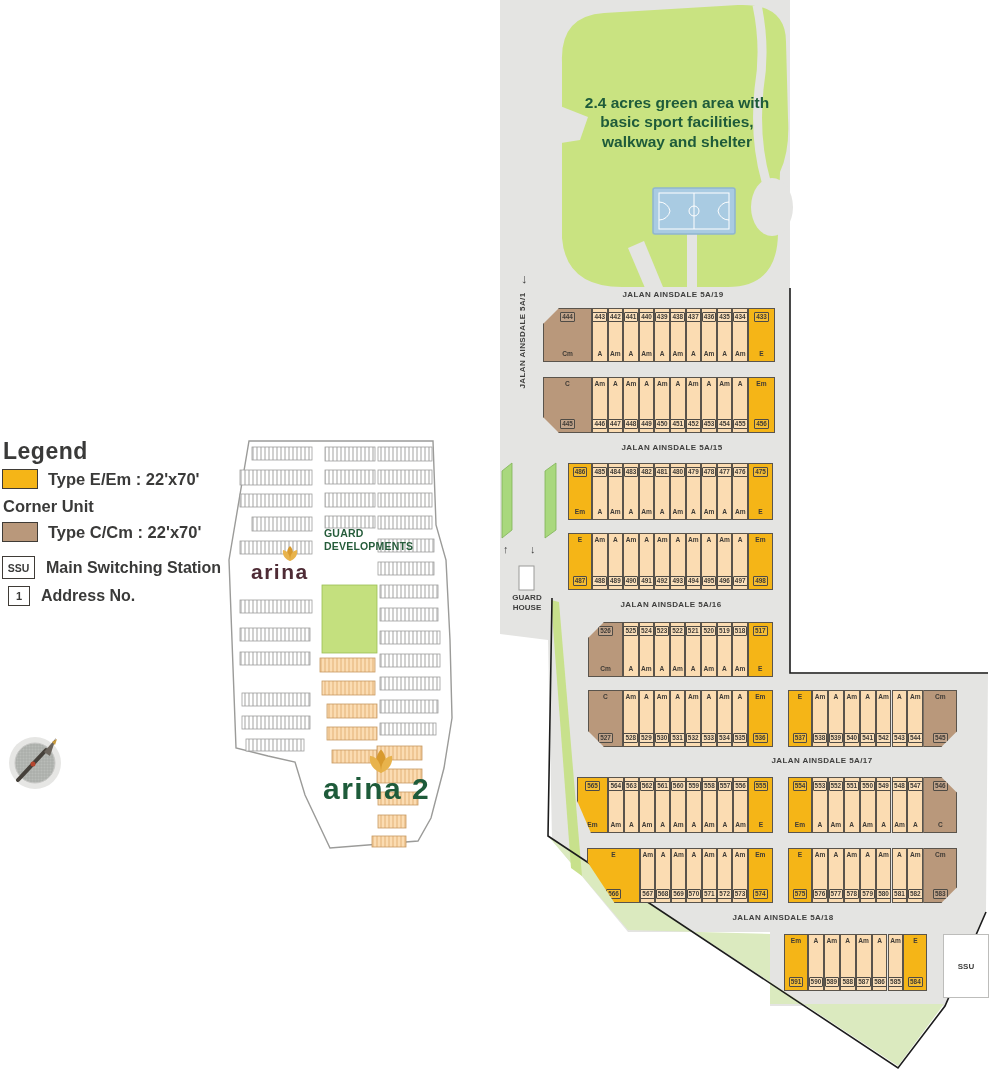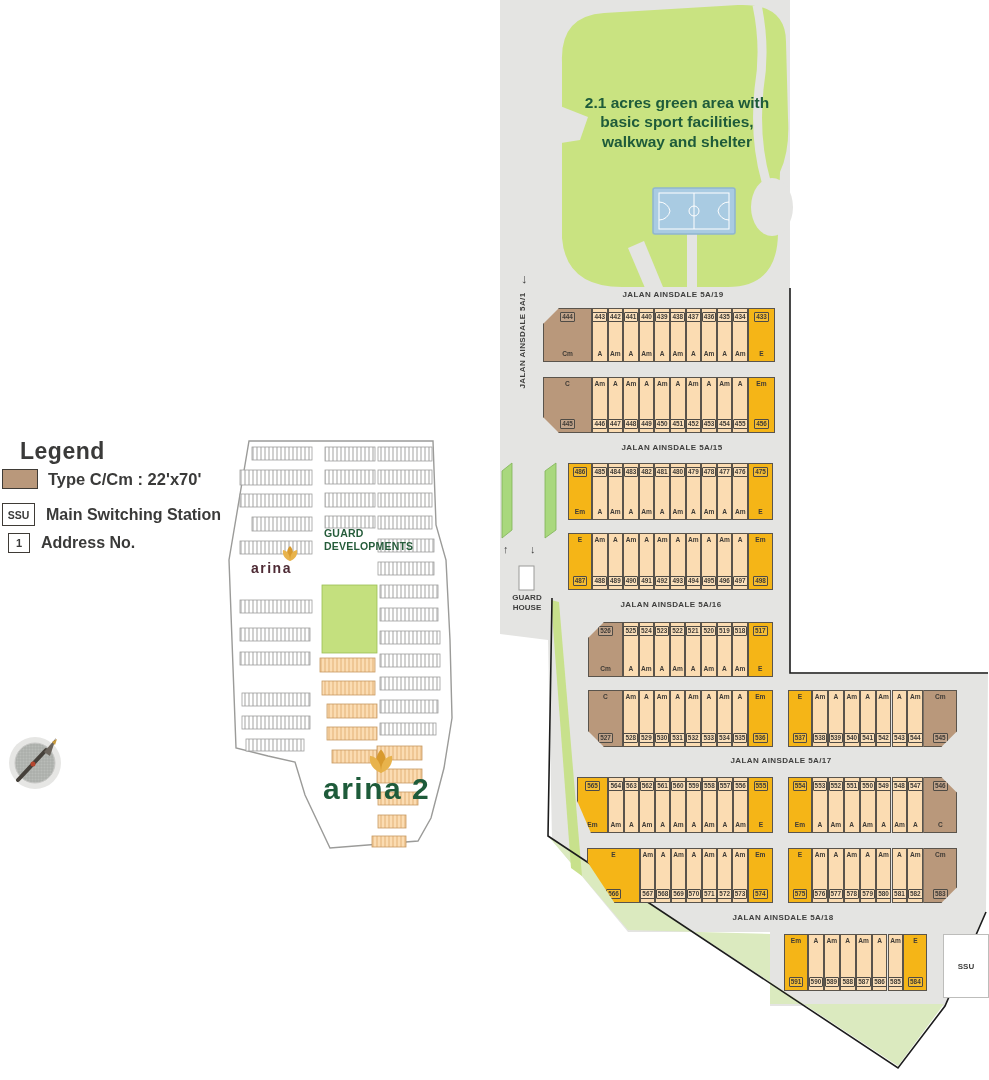--- a/index.html
+++ b/index.html
@@ -28,28 +28,28 @@
   #street-5a1{left:457px;top:336px;width:130px;font-size:8px;letter-spacing:0.4px;text-align:center;
               transform:rotate(-90deg);white-space:nowrap;}
   #road-arrow-down{left:521px;top:271px;font-size:13px;}
   #guard-arrow-up{left:503px;top:543px;font-size:11px;}
   #guard-arrow-down{left:530px;top:543px;font-size:11px;}
   #guard-label{left:503px;top:593px;width:48px;font-size:8px;text-align:center;line-height:1.3;}
   #ssu-map{position:absolute;left:943px;top:934px;width:44px;height:62px;background:#ffffff;
            border:1px solid #bdbdbb;z-index:2;display:flex;align-items:center;justify-content:center;
            font-size:8px;font-weight:bold;color:#3e3e3d;}
   #future-dev{left:324px;top:527px;font-size:10.5px;line-height:1.2;color:#255c3a;letter-spacing:0.2px;}
-  #arina-logo{left:251px;top:561px;font-size:14px;color:#4e2b35;letter-spacing:1.5px;line-height:1;}
+  #arina-logo{left:251px;top:561px;font-size:21px;color:#4e2b35;letter-spacing:1.5px;line-height:1;}
   #arina2-logo{left:323px;top:774px;font-size:30px;color:#1e5b3a;letter-spacing:1.5px;line-height:1;}
   .flower{position:absolute;z-index:4;}
   #flower-1{left:281px;top:545px;}
   #flower-2{left:367px;top:748px;}
   
   #legend{position:absolute;left:2px;top:438px;width:240px;z-index:3;color:#3a3a39;}
-  #legend .title{font-size:23px;font-weight:bold;letter-spacing:0.5px;margin:0 0 4px 18px;}
+  #legend .title{font-size:23px;font-weight:bold;letter-spacing:0.5px;margin:0 0 4px 1px;}
   #legend .uhead{font-size:16.5px;font-weight:bold;margin:8px 0 6px 1px;}
   .sw-row{display:flex;align-items:center;margin:2px 0 4px 0;}
   .swatch{width:36px;height:20px;border:1.5px solid #3f3b36;box-sizing:border-box;flex:0 0 auto;}
   .sw-label{font-size:16.5px;font-weight:bold;margin-left:10px;white-space:nowrap;}
   .ssu-row{display:flex;align-items:center;margin-top:14px;}
   .ssu-box{width:33px;height:23px;border:1.7px solid #3f3b36;background:#fff;box-sizing:border-box;
            display:flex;align-items:center;justify-content:center;font-size:10.5px;font-weight:bold;}
   .addr-row{display:flex;align-items:center;margin-top:7px;}
   .addr-box{width:22px;height:20px;border:1.7px solid #3f3b36;background:#fff;box-sizing:border-box;
             display:flex;align-items:center;justify-content:center;font-size:11px;font-weight:bold;margin-left:6px;}
@@ -666,28 +666,28 @@
       <div class="lot a" style="left: 887.5px; top: 934px; width: 15.9px; height: 57px;">
         <span class="ltype">Am</span>
         <span class="chip">585</span>
       </div>
       <div class="lot e" style="left: 903.4px; top: 934px; width: 24px; height: 57px;">
         <span class="ltype">E</span>
         <span class="chip">584</span>
       </div>
     </div>
 
-  <div class="maplabel pre" id="park-label">2.1 acres green area with
+  <div class="maplabel pre" id="park-label">2.4 acres green area with
 basic sport facilities,
 walkway and shelter</div>
 
   <div class="maplabel street" style="left:578px;top:290px;">JALAN AINSDALE 5A/19</div>
   <div class="maplabel street" style="left:577px;top:443px;">JALAN AINSDALE 5A/15</div>
   <div class="maplabel street" style="left:576px;top:600px;">JALAN AINSDALE 5A/16</div>
-  <div class="maplabel street" style="left:686px;top:756px;">JALAN AINSDALE 5A/17</div>
+  <div class="maplabel street" style="left:727px;top:756px;">JALAN AINSDALE 5A/17</div>
   <div class="maplabel street" style="left:688px;top:913px;">JALAN AINSDALE 5A/18</div>
   <div class="maplabel" id="street-5a1">JALAN AINSDALE 5A/1</div>
 
   <div class="maplabel" id="road-arrow-down">↓</div>
   <div class="maplabel" id="guard-arrow-up">↑</div>
   <div class="maplabel" id="guard-arrow-down">↓</div>
   <div class="maplabel pre" id="guard-label">GUARD
 HOUSE</div>
 
   <div id="ssu-map">SSU</div>
@@ -705,21 +705,26 @@
   <svg class="flower" id="flower-2" width="28" height="28" viewBox="0 0 18 18">
     <path d="M9 16 C5 11 5 5 9 1 C13 5 13 11 9 16" fill="#d89a2e"></path>
     <path d="M9 16 C4 14 1 10 2 5 C7 6 9 10 9 16" fill="#e8b34c"></path>
     <path d="M9 16 C14 14 17 10 16 5 C11 6 9 10 9 16" fill="#e8b34c"></path>
   </svg>
 
   <div id="legend">
     <div class="title">Legend</div>
 
 
-
+    <div class="sw-row">
+      <span class="swatch" style="background: rgb(245, 181, 23);"></span>
+      <span class="sw-label">Type E/Em : 22'x70'</span>
+    </div>
+
+    <div class="uhead">Corner Unit</div>
     <div class="sw-row">
       <span class="swatch" style="background: rgb(185, 152, 123);"></span>
       <span class="sw-label">Type C/Cm : 22'x70'</span>
     </div>
 
     <div class="ssu-row">
       <span class="ssu-box">SSU</span>
       <span class="lg-label">Main Switching Station</span>
     </div>
     <div class="addr-row">

